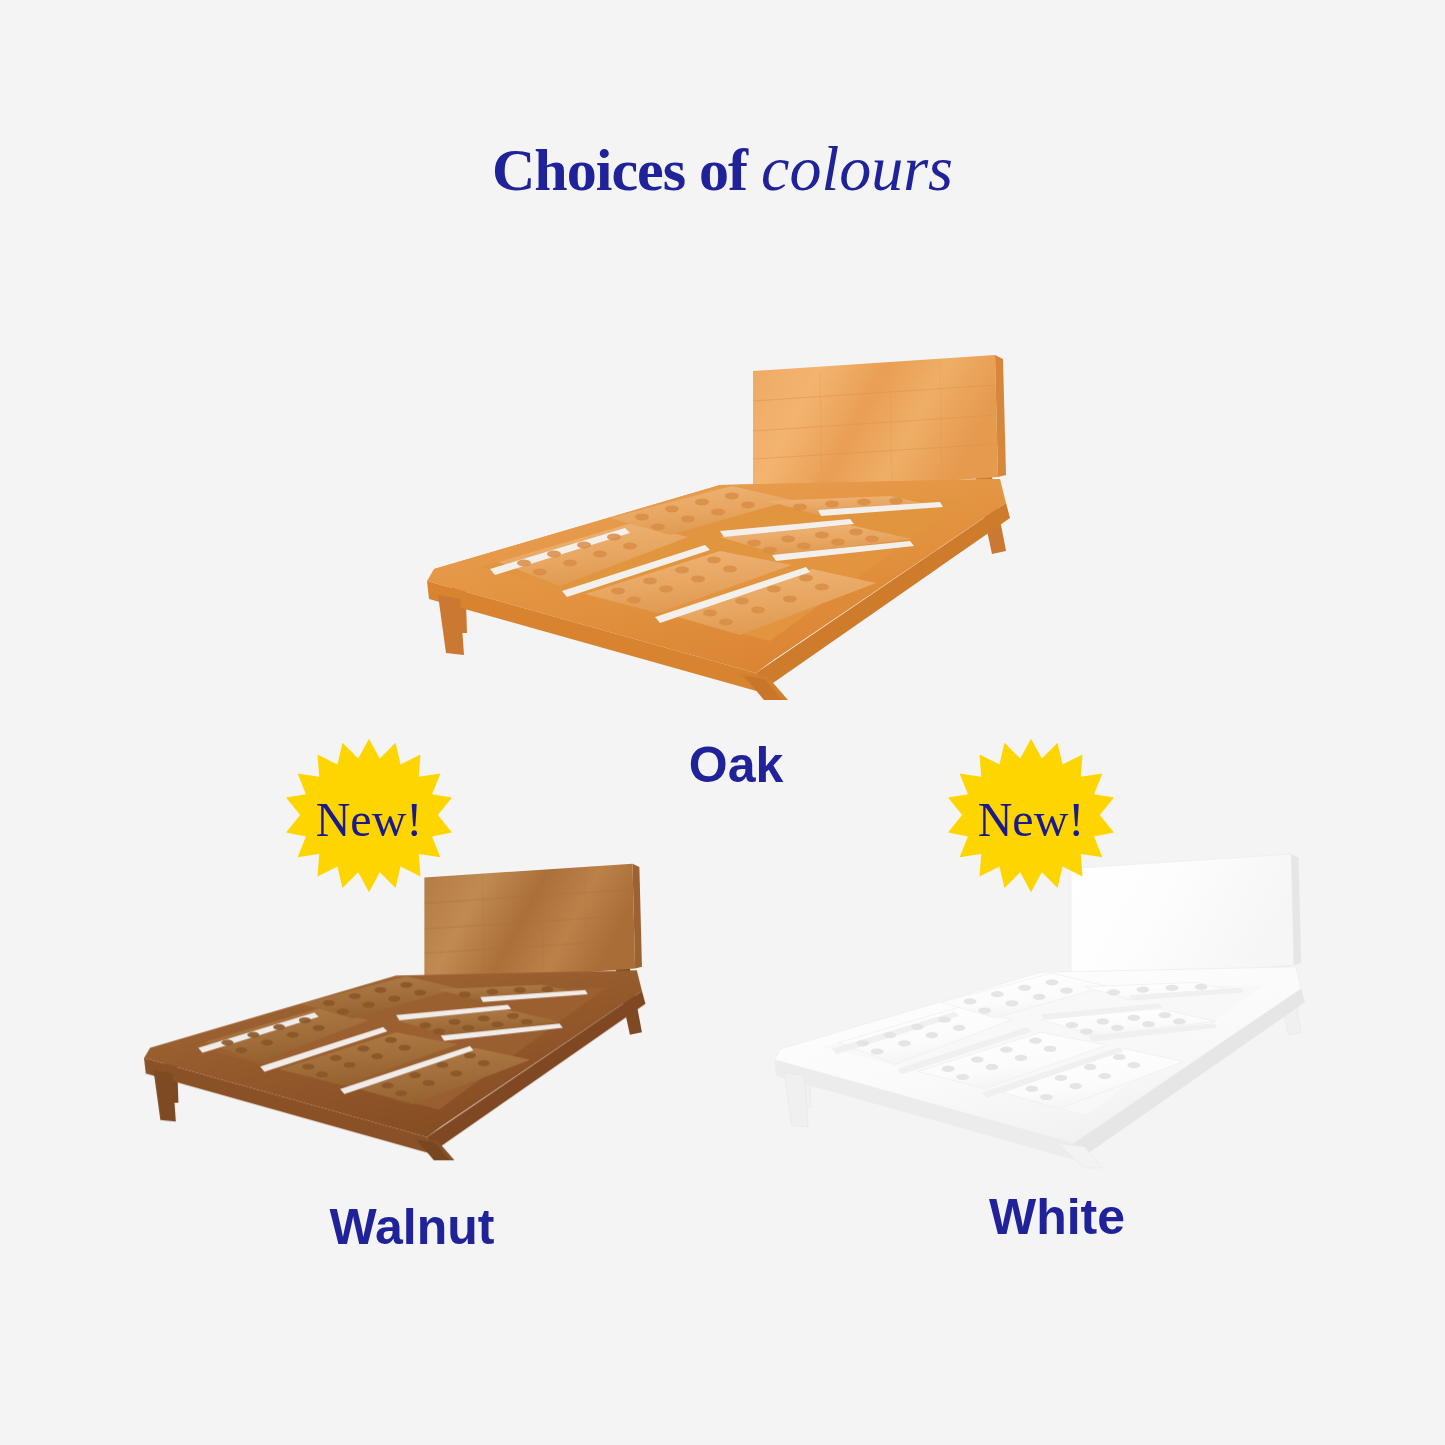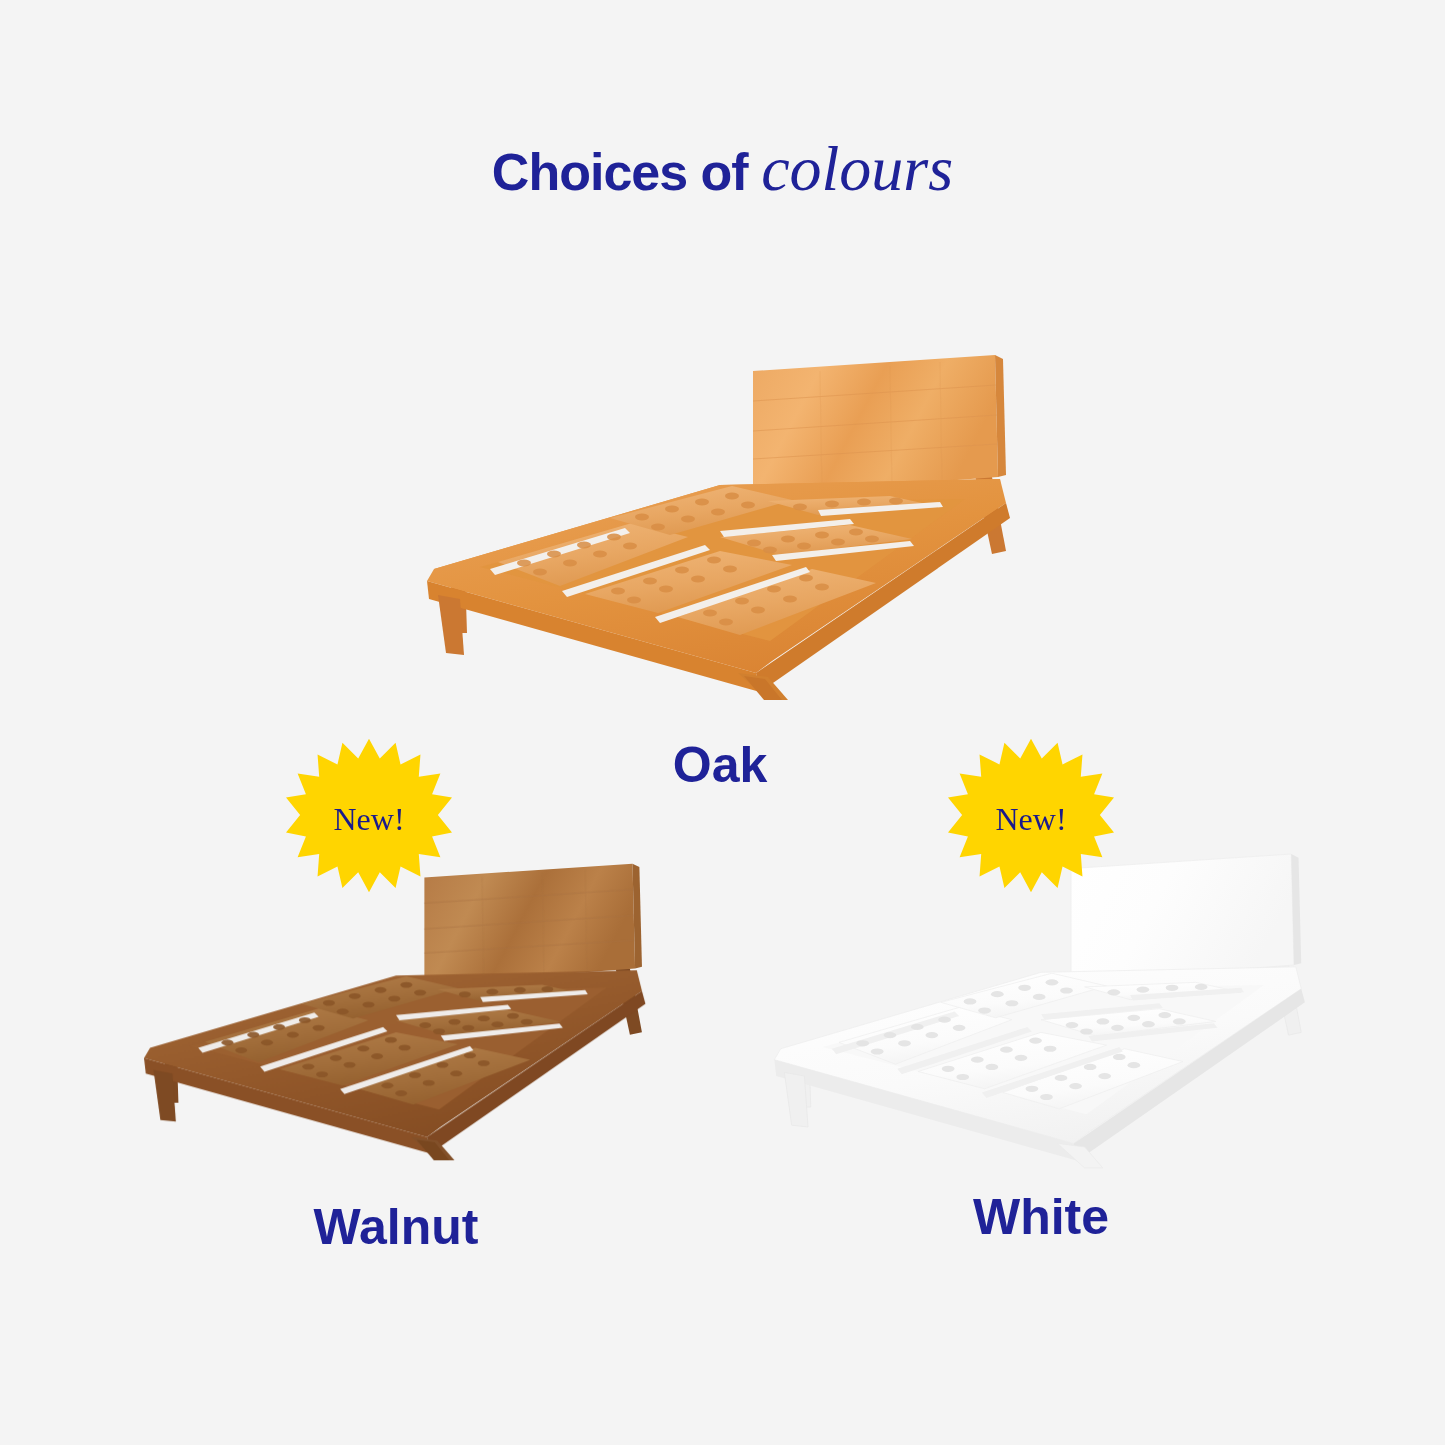--- a/index.html
+++ b/index.html
@@ -15,23 +15,23 @@
   
   .title{
     position:absolute;
     left:0;right:0;top:137px;
     text-align:center;
     line-height:1;
     white-space:nowrap;
     color:#1f2298;
   }
   .title .t-bold{
-    font-family:Liberation Sans, sans-serif;
+    font-family:Liberation Serif, serif;
     font-weight:700;
-    font-size:52px;
+    font-size:60px;
     letter-spacing:-1px;
   }
   .title .t-ital{
     font-family:"Liberation Serif", serif;
     font-style:italic;
     font-weight:400;
     font-size:64px;
     letter-spacing:0px;
   }
 
@@ -41,32 +41,33 @@
 
   .caption{
     position:absolute;
     text-align:center;
     color:#1f2298;
     font-family:"Liberation Sans", sans-serif;
     font-weight:700;
     font-size:50px;
     line-height:1;
     white-space:nowrap;
+    margin-left:16px;
   }
 
   
   .badge{position:absolute;width:166px;height:166px;}
   .badge svg{display:block;}
   .badge .badge-label{
     position:absolute;
     inset:0;
     display:flex;align-items:center;justify-content:center;
     font-family:"Liberation Serif", serif;
     font-weight:400;
-    font-size:32px;
+    font-size:48px;
     color:#1a1a8c;
     letter-spacing:0px;
     padding-bottom:2px;
     box-sizing:border-box;
     pointer-events:none;
   }
 </style>
 </head>
 <body>
 

